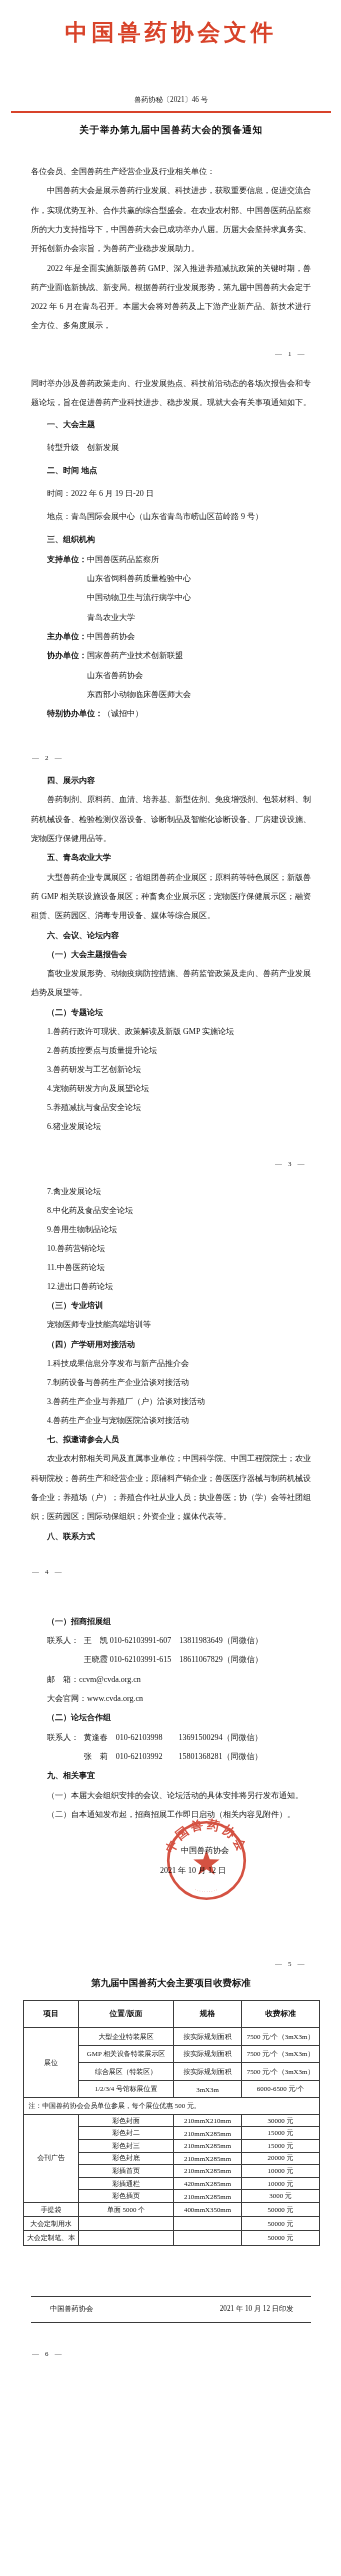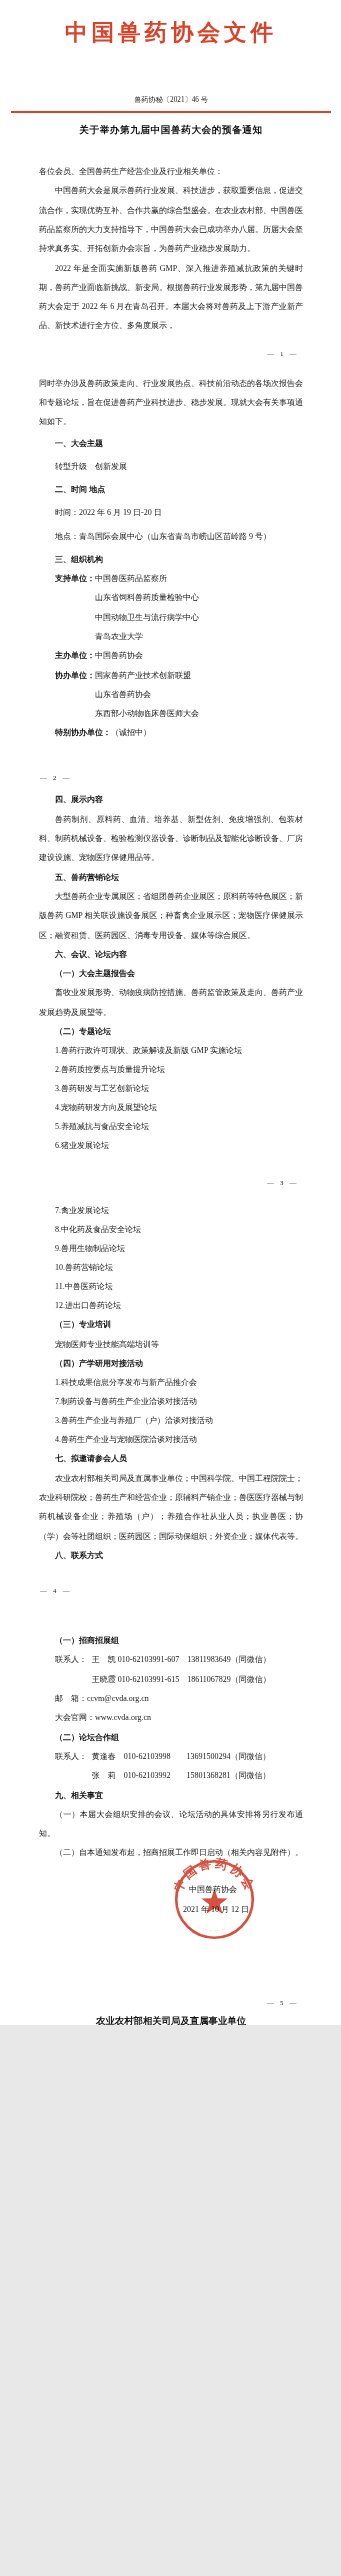--- a/index.html
+++ b/index.html
@@ -1,21 +1,21 @@
 <!DOCTYPE html>
 <html style="font-size:8.8px"><head>
 <meta charset="utf-8">
 <style>
   html,body{margin:0;padding:0;background:#e8e8e8;}
   .doc{
-    width:342px;height:2025px;margin:0 auto;background:#ffffff;
+    width:342px;height:2576px;margin:0 auto;background:#ffffff;
     position:relative;overflow:hidden;color:#141414;
     font-family:"Liberation Serif","DejaVu Serif",serif;
   }
-  .content{padding:0 39px;}
+  .content{padding:0 31px;}
   .org-title{
     font-size:22.6px;font-weight:700;color:#d8432a;text-align:center;
     letter-spacing:3.9px;padding-top:20px;line-height:26.5px;
     font-family:"Liberation Serif","DejaVu Serif",serif;
   }
   .doc-number{text-align:center;font-size:7.2px;margin-top:48px;line-height:10px;color:#1a1a1a;}
   .red-rule{height:1.7px;background:#d8432a;margin:6.6px 11px 0 11px;}
   .notice-title{
     font-size:9.6px;font-weight:700;text-align:center;margin-top:10px;line-height:14.3px;
     font-family:"Liberation Sans","DejaVu Sans",sans-serif;letter-spacing:0.6px;
@@ -33,21 +33,21 @@
   .org-label{font-weight:700;width:5em;flex:none;}
   .org-items{flex:1;}
   .contact-row{display:flex;padding-left:2em;}
   .contact-label{width:4.6em;flex:none;}
   .contact-value{flex:1;}
   .marker{font-size:6.9px;color:#222;line-height:11px;letter-spacing:2.2px;}
   .marker.right{text-align:right;padding-right:4.4px;}
   .marker.left{padding-left:1.1px;}
   .sig-block{position:relative;height:83px;}
   .sig-org{position:absolute;left:127px;top:21px;width:94px;text-align:center;font-size:8px;}
-  .sig-date{position:absolute;left:119px;top:41px;width:116px;text-align:center;font-size:8px;}
+  .sig-date{position:absolute;left:104px;top:41px;width:116px;text-align:center;font-size:8px;}
   .stamp-svg{position:absolute;left:133px;top:-6px;width:85px;height:85px;opacity:.88;mix-blend-mode:multiply;}
   .attach-label{font-size:8px;line-height:19.3px;font-weight:700;
     font-family:"Liberation Sans","DejaVu Sans",sans-serif;}
   .table-title{font-size:9.4px;font-weight:700;text-align:center;line-height:16.5px;
     font-family:"Liberation Sans","DejaVu Sans",sans-serif;}
   table.fee{border-collapse:collapse;margin:8.8px 23px 0 23px;width:295px;table-layout:fixed;}
   table.fee th,table.fee td{border:0.6px solid #3c3c3c;text-align:center;font-size:6.9px;padding:0 1.1px;overflow:hidden;}
   table.fee th{height:26.5px;font-size:7.7px;font-weight:700;}
   table.fee col.c1{width:55px;} table.fee col.c2{width:95px;}
   table.fee col.c3{width:68px;} table.fee col.c4{width:78px;}
@@ -106,21 +106,21 @@
         <span style="display:block">山东省兽药协会</span>
         <span style="display:block">东西部小动物临床兽医师大会</span>
       </span>
     </div>
     <div class="bl list-item"><b>特别协办单位：</b><span>（诚招中）</span></div>
 
     <div class="marker left" style="margin-top:29px">— 2 —</div>
 
     <div class="bl heading" style="margin-top:7.7px">四、展示内容</div>
     <div class="bl para">兽药制剂、原料药、血清、培养基、新型佐剂、免疫增强剂、包装材料、制药机械设备、检验检测仪器设备、诊断制品及智能化诊断设备、厂房建设设施、宠物医疗保健用品等。</div>
-    <div class="bl heading">五、兽药营销论坛</div>
+    <div class="bl heading">五、青岛农业大学</div>
     <div class="bl para">大型兽药企业专属展区；省组团兽药企业展区；原料药等特色展区；新版兽药 GMP 相关联设施设备展区；种畜禽企业展示区；宠物医疗保健展示区；融资租赁、医药园区、消毒专用设备、媒体等综合展区。</div>
     <div class="bl heading">六、会议、论坛内容</div>
     <div class="bl sub-heading">（一）大会主题报告会</div>
     <div class="bl para">畜牧业发展形势、动物疫病防控措施、兽药监管政策及走向、兽药产业发展趋势及展望等。</div>
     <div class="bl sub-heading">（二）专题论坛</div>
     <div class="bl list-item" style="line-height:19px">1.兽药行政许可现状、政策解读及新版 GMP 实施论坛</div>
     <div class="bl list-item" style="line-height:19px">2.兽药质控要点与质量提升论坛</div>
     <div class="bl list-item" style="line-height:19px">3.兽药研发与工艺创新论坛</div>
     <div class="bl list-item" style="line-height:19px">4.宠物药研发方向及展望论坛</div>
     <div class="bl list-item" style="line-height:19px">5.养殖减抗与食品安全论坛</div>
@@ -183,21 +183,21 @@
         </text>
         <polygon fill="#cf3a28" points="80,60 86.1,77.6 104.7,78.0 89.9,89.2 95.3,107.0 80,96.4 64.7,107.0 70.1,89.2 55.3,78.0 73.9,77.6"></polygon>
         <text font-size="8" fill="#cf3a28" letter-spacing="2">
           <textPath href="#stampArcBottom" startOffset="50%" text-anchor="middle">··········</textPath>
         </text>
       </svg>
     </div>
 
     <div class="marker right" style="margin-top:51px">— 5 —</div>
 
-    <div class="table-title" style="margin-top:5.5px">农业农村部相关司局及直属事业单位</div>
+    <div class="table-title" style="margin-top:5.5px">第九届中国兽药大会主要项目收费标准</div>
   </div>
 
   <table class="fee">
     <colgroup>
         <col class="c1">
         <col class="c2">
         <col class="c3">
         <col class="c4">
       </colgroup>
     <tbody>

